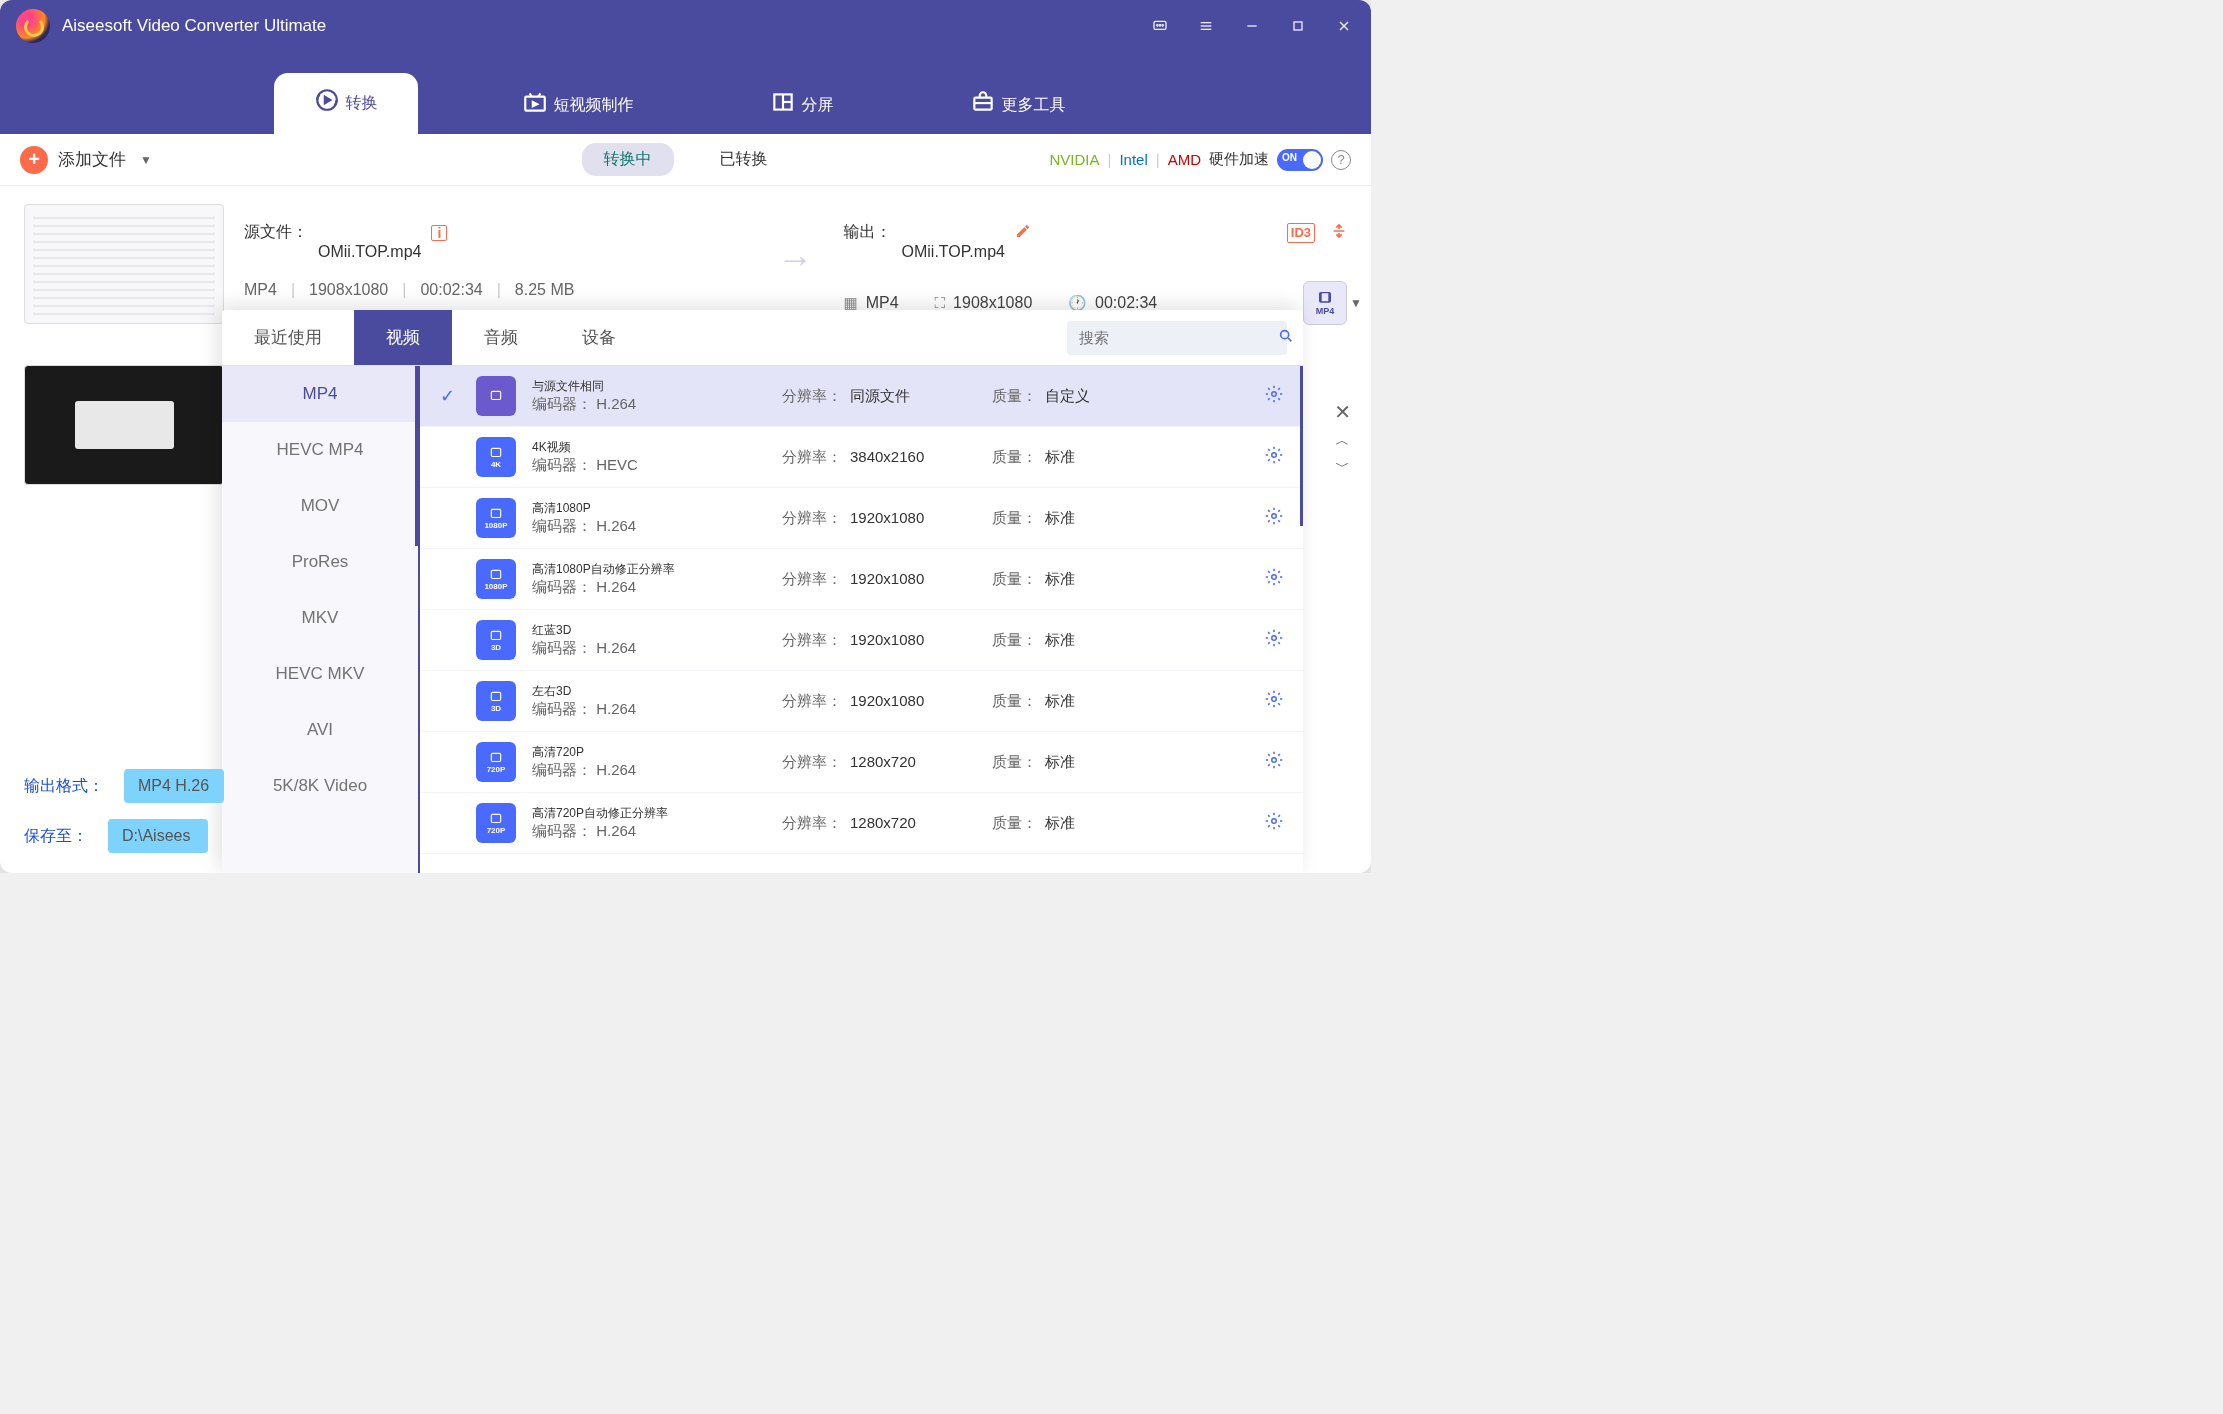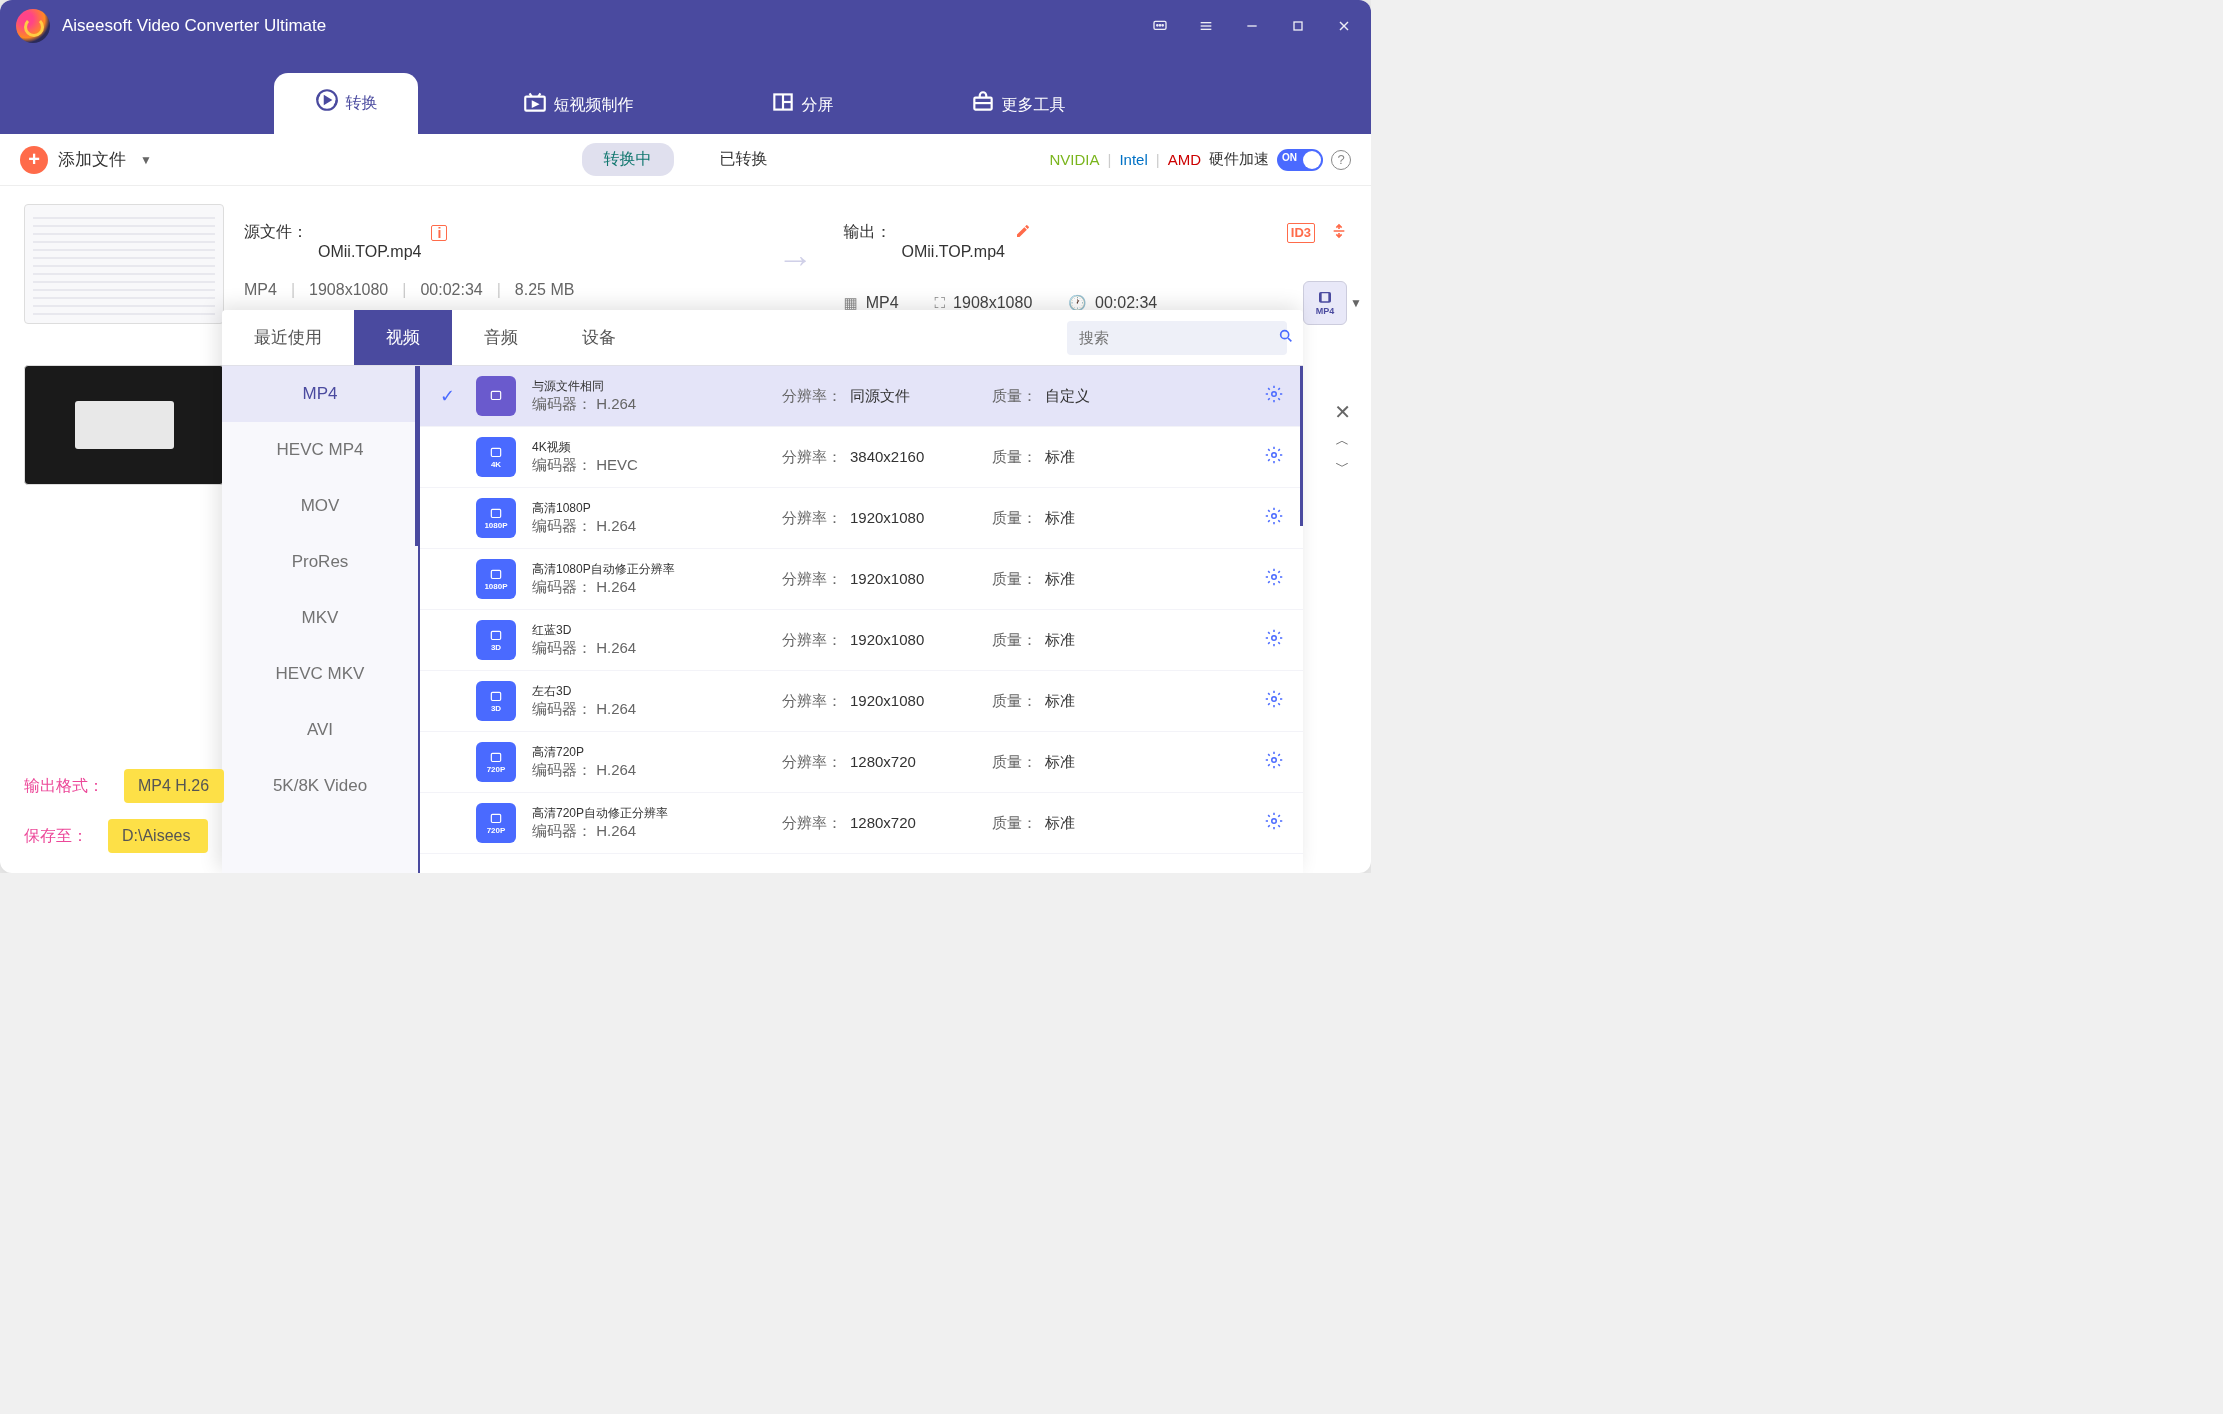--- a/index.html
+++ b/index.html
@@ -94,22 +94,22 @@
 .fp-gear { color: #4a6aff; font-size: 18px; cursor: pointer; }
 
 
 .side-ctrls { position: absolute; right: 20px; top: 400px; display: flex; flex-direction: column; gap: 8px; color: #666; align-items: center; }
 .side-x { font-size: 20px; cursor: pointer; }
 .side-arr { font-size: 14px; cursor: pointer; }
 
 
 .bottom-bar { position: absolute; left: 24px; bottom: 20px; display: flex; flex-direction: column; gap: 16px; }
 .bottom-row { display: flex; align-items: center; gap: 20px; font-size: 16px; }
-.bottom-label { color: #ec4899; }
-.bottom-val { background: #fde047; padding: 8px 14px; border-radius: 4px; color: #555; width: 100px; overflow: hidden; white-space: nowrap; }
+.bottom-label { color: #1d4ed8; }
+.bottom-val { background: #7dd3fc; padding: 8px 14px; border-radius: 4px; color: #555; width: 100px; overflow: hidden; white-space: nowrap; }
 
 svg { width: 1em; height: 1em; }
 </style>
 </head>
 <body>
 
 <div class="window">
 
   <div class="titlebar">
     <div class="logo"></div>

